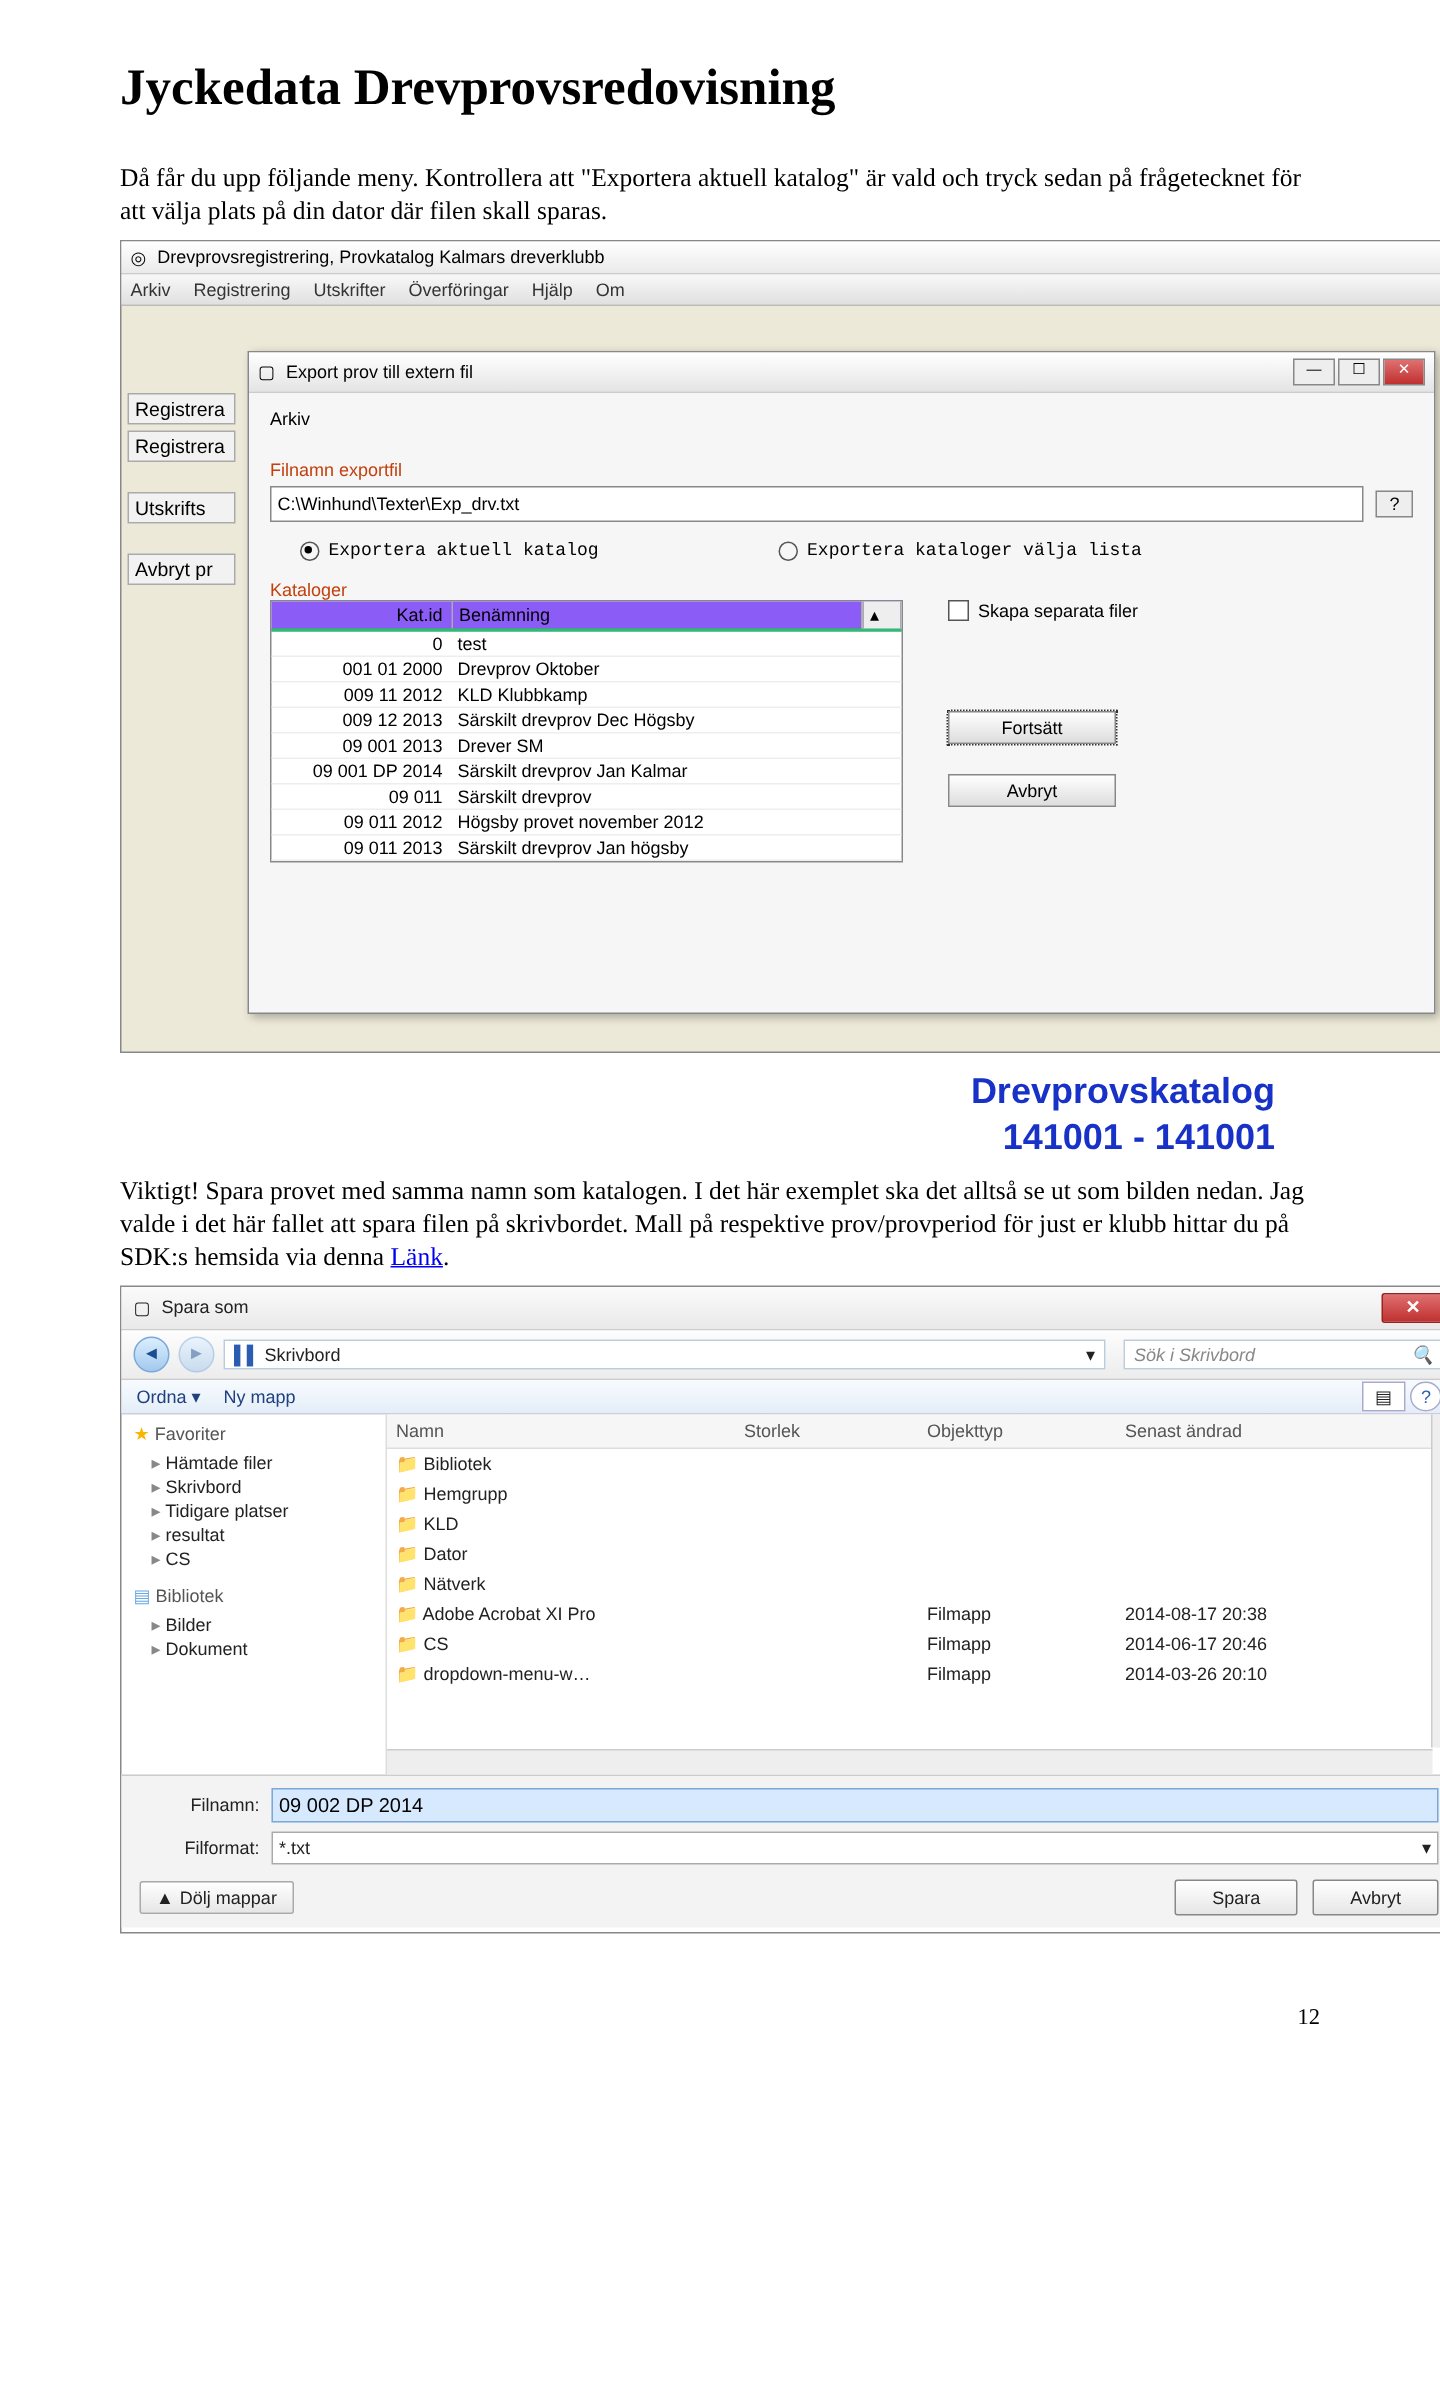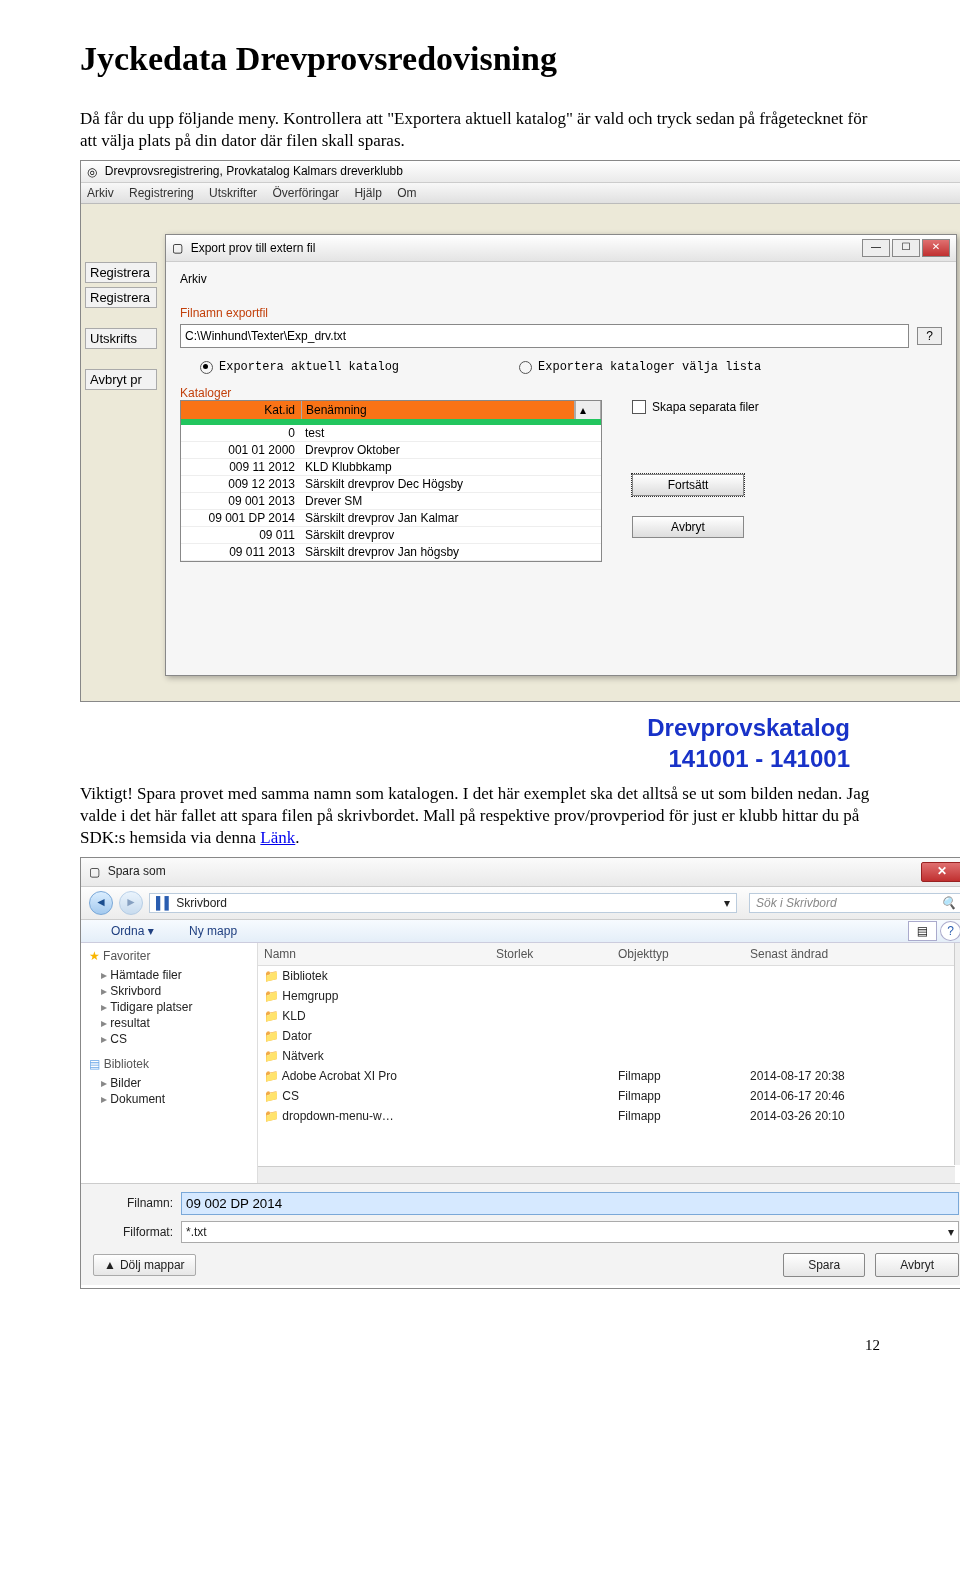--- a/index.html
+++ b/index.html
@@ -168,22 +168,22 @@
     gap: 30px;
   }
   .ss1 .table {
     border: 1px solid #888;
     width: 420px;
     background: #fff;
     font-size: 12px;
   }
   .ss1 .table .th {
     display: flex;
-    background: #f97316;
-    border-bottom: 6px solid #22c55e;
+    background: #8b5cf6;
+    border-bottom: 2px solid #22c55e;
   }
   .ss1 .table .th div {
     padding: 2px 4px;
     border-right: 1px solid #aaa;
   }
   .ss1 .table .row {
     display: flex;
     border-bottom: 1px solid #eee;
   }
   .ss1 .table .row div {
@@ -312,21 +312,20 @@
   .ss2 .toolbar {
     display: flex;
     justify-content: space-between;
     padding: 4px 10px;
     background: linear-gradient(#f7fbff,#e4eef8);
     border-bottom: 1px solid #ccd;
   }
   .ss2 .toolbar .left span {
     color: #204080;
     margin-right: 12px;
-    margin-left: 20px;
   }
   .ss2 .main {
     display: flex;
     height: 240px;
   }
   .ss2 .side {
     width: 160px;
     border-right: 1px solid #ddd;
     padding: 6px 8px;
     overflow: hidden;
@@ -546,20 +545,24 @@
                     </div>
                     <div class="row">
                       <div class="c1">09 001 DP 2014</div>
                       <div class="c2">Särskilt drevprov Jan Kalmar</div>
                     </div>
                     <div class="row">
                       <div class="c1">09 011</div>
                       <div class="c2">Särskilt drevprov</div>
                     </div>
                     <div class="row">
+                      <div class="c1">09 011 2012</div>
+                      <div class="c2">Högsby provet november 2012</div>
+                    </div>
+                    <div class="row">
                       <div class="c1">09 011 2013</div>
                       <div class="c2">Särskilt drevprov Jan högsby</div>
                     </div>
                   </div>
               </div>
               <div class="rightops">
                 <label class="chk">
                   <span class="checkbox"></span>
                   <span>Skapa separata filer</span>
                 </label>

